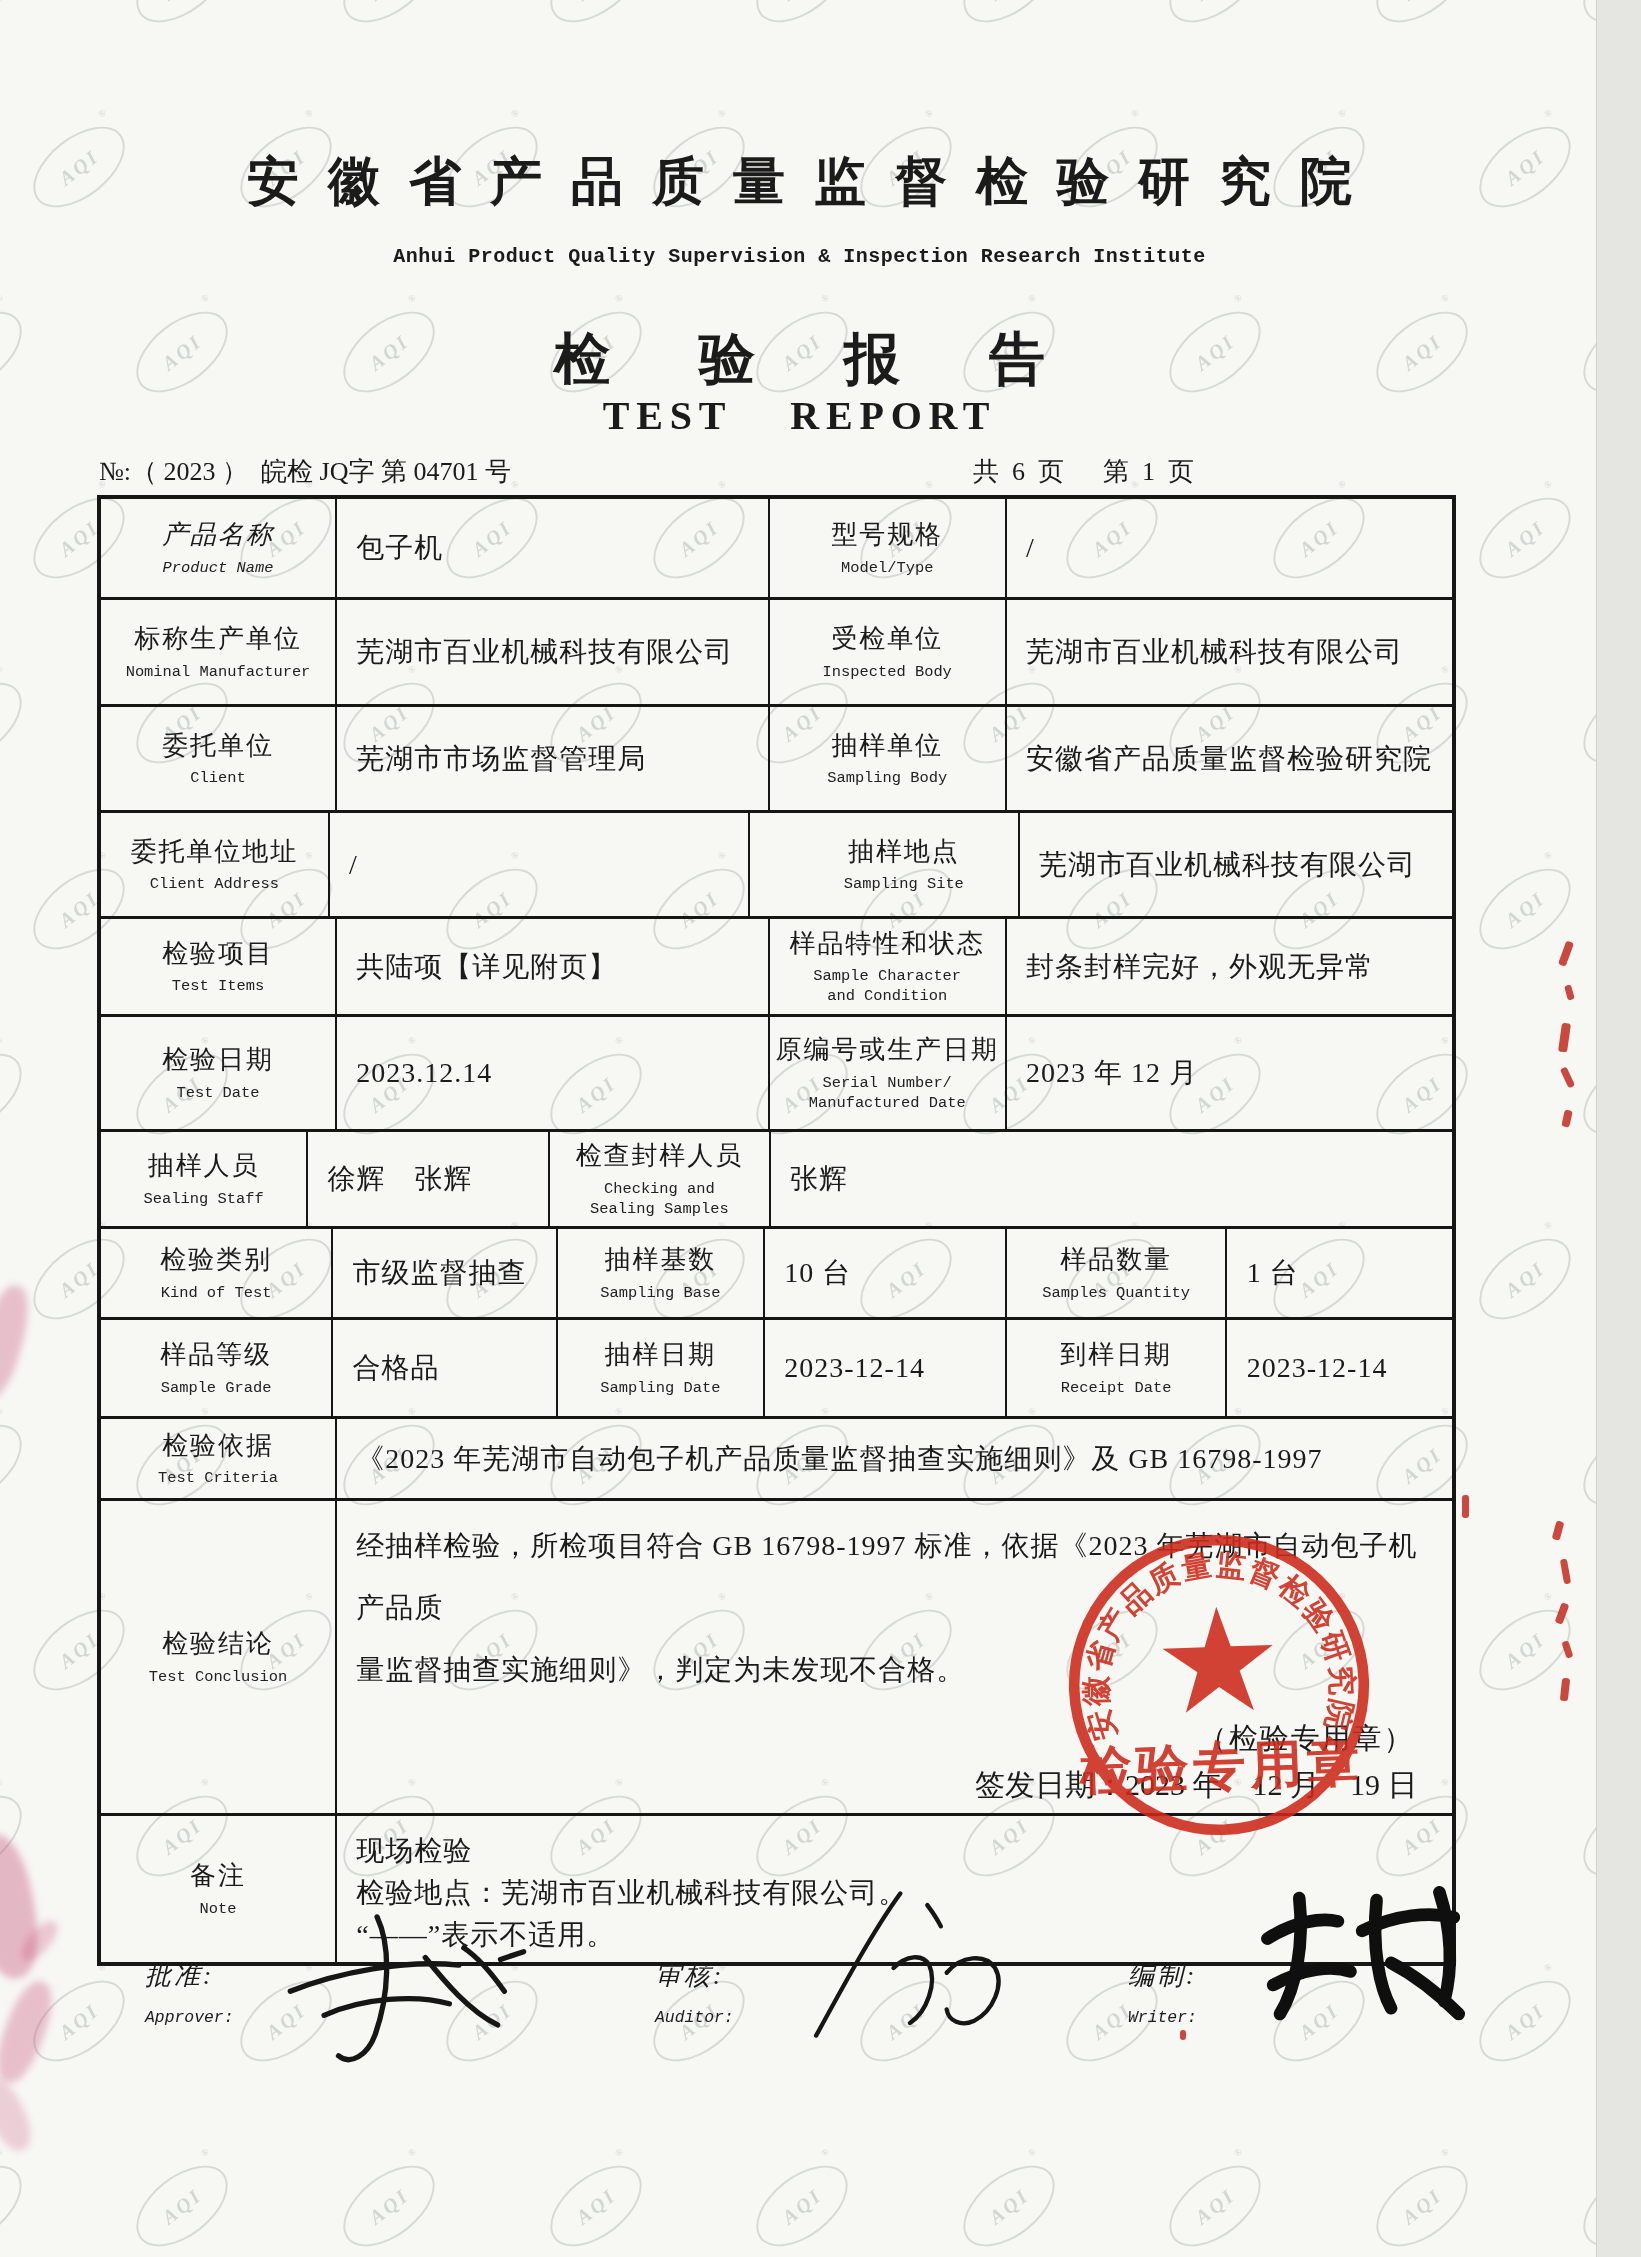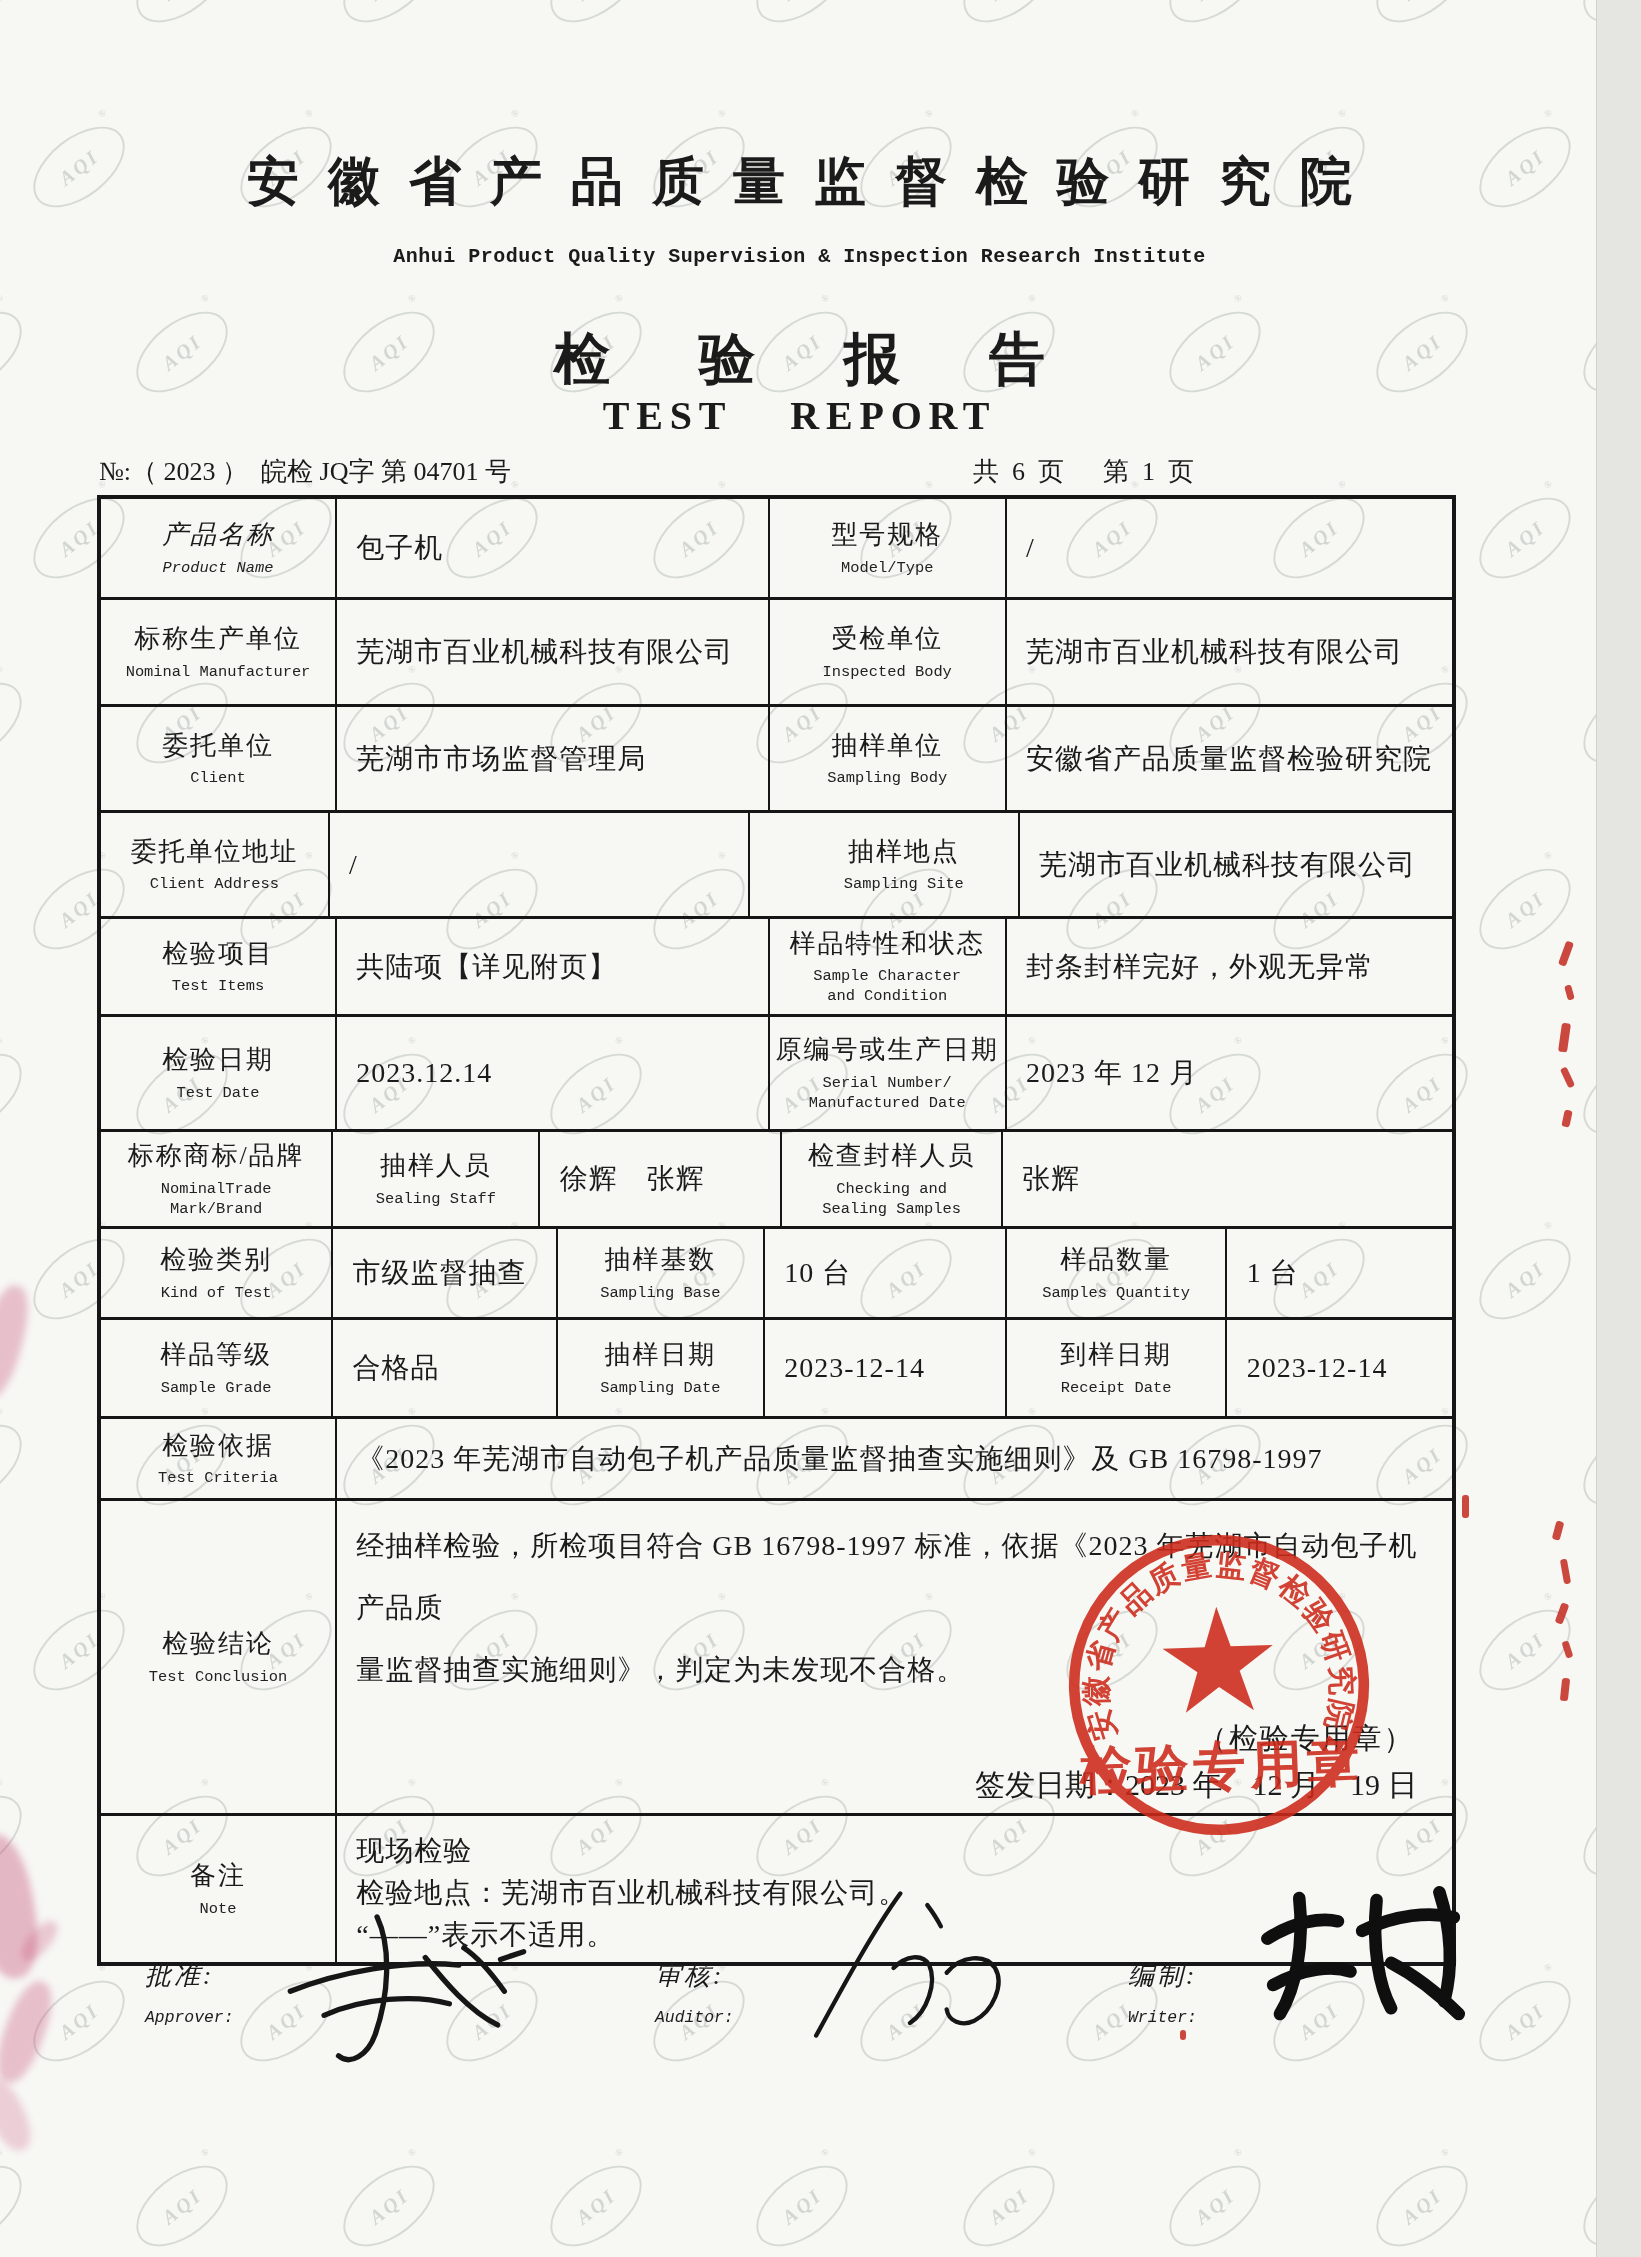--- a/index.html
+++ b/index.html
@@ -594,24 +594,20 @@
       </div>
       <div class="t-cell label" style="width: 17.54%;">
         <div class="zh">原编号或生产日期</div>
         <div class="en">Serial Number/<br>Manufactured Date</div>
       </div>
       <div class="t-cell value" style="width: 32.96%;">
         <div class="line">2023 年 12 月</div>
       </div>
     </div>
     <div class="t-row" style="height: 97px;">
-      <div class="t-cell label" style="width: 17.19%;">
-        <div class="zh">标称商标/品牌</div>
-        <div class="en">NominalTrade<br>Mark/Brand</div>
-      </div>
       <div class="t-cell label" style="width: 15.34%;">
         <div class="zh">抽样人员</div>
         <div class="en">Sealing Staff</div>
       </div>
       <div class="t-cell value" style="width: 17.9%;">
         <div class="line">徐辉　张辉</div>
       </div>
       <div class="t-cell label" style="width: 16.33%;">
         <div class="zh">检查封样人员</div>
         <div class="en">Checking and<br>Sealing Samples</div>

